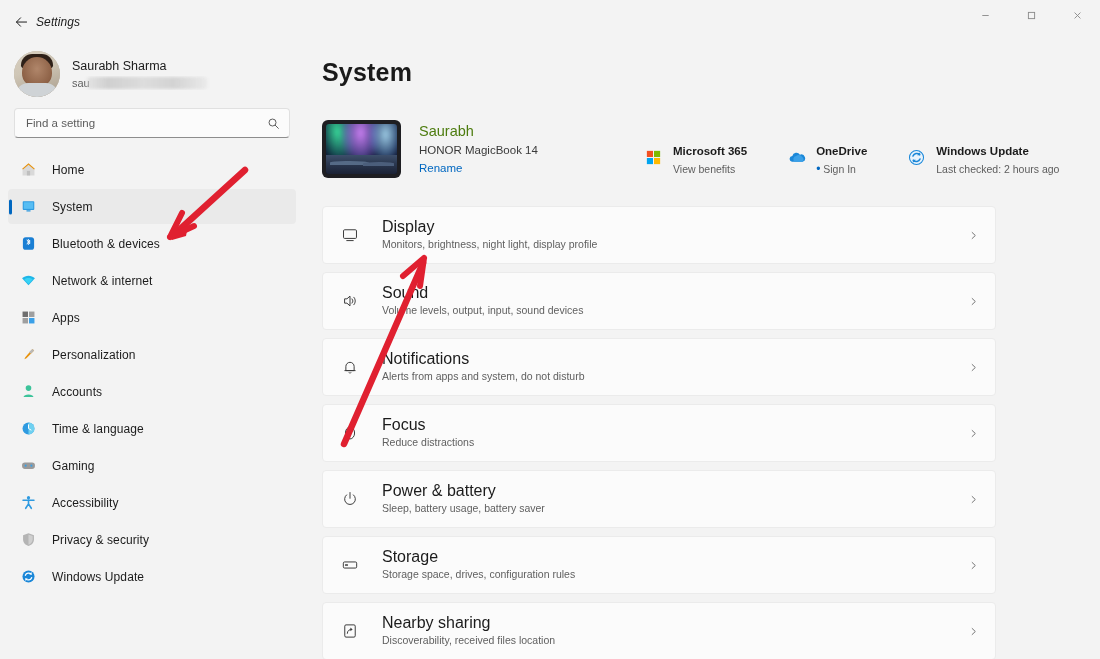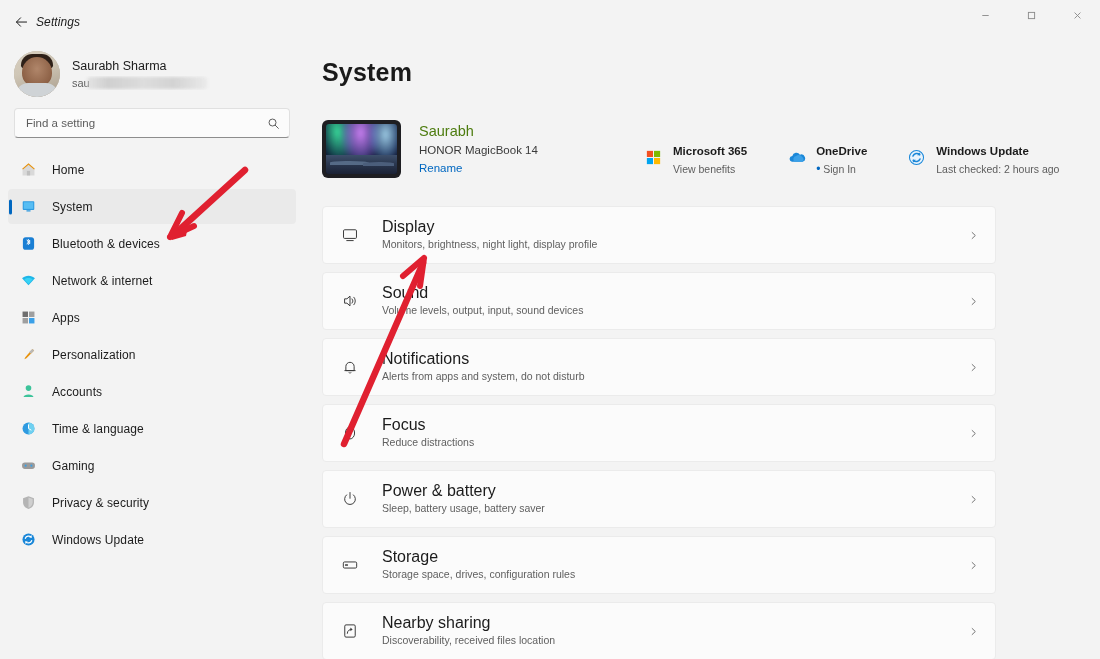--- a/index.html
+++ b/index.html
@@ -549,20 +549,30 @@
           <div class="navicon">
             <svg width="17" height="17" viewBox="0 0 20 20">
               <rect x="2.4" y="6.6" width="15.2" height="7.4" rx="3.3" fill="#9a9a9a"></rect>
               <circle cx="6.6" cy="10.2" r="1.25" fill="#3aa0e8"></circle>
               <circle cx="13.4" cy="10.2" r="1.25" fill="#3aa0e8"></circle>
             </svg>
           </div>
           <div class="navlabel">Gaming</div>
         </div>
 
+        <div class="navitem">
+          <div class="navicon">
+            <svg width="17" height="17" viewBox="0 0 20 20">
+              <circle cx="10" cy="4.3" r="1.9" fill="#2e9ae0"></circle>
+              <path d="M3.6 7.4 H16.4" stroke="#2e9ae0" stroke-width="1.9" stroke-linecap="round"></path>
+              <path d="M10 7 V11.6 L6.7 16.8 M10 11.6 L13.3 16.8" stroke="#2e9ae0" stroke-width="1.9" fill="none" stroke-linecap="round"></path>
+            </svg>
+          </div>
+          <div class="navlabel">Accessibility</div>
+        </div>
 
         <div class="navitem">
           <div class="navicon">
             <svg width="17" height="17" viewBox="0 0 20 20">
               <path d="M10 2.6 L16.4 5 V10 C16.4 14 13.4 16.6 10 17.6 C6.6 16.6 3.6 14 3.6 10 V5 Z" fill="#b4b4b4"></path>
               <path d="M10 4.2 L14.9 6 V10 C14.9 13.2 12.6 15.3 10 16.1 Z" fill="#cfcfcf"></path>
             </svg>
           </div>
           <div class="navlabel">Privacy &amp; security</div>
         </div>

